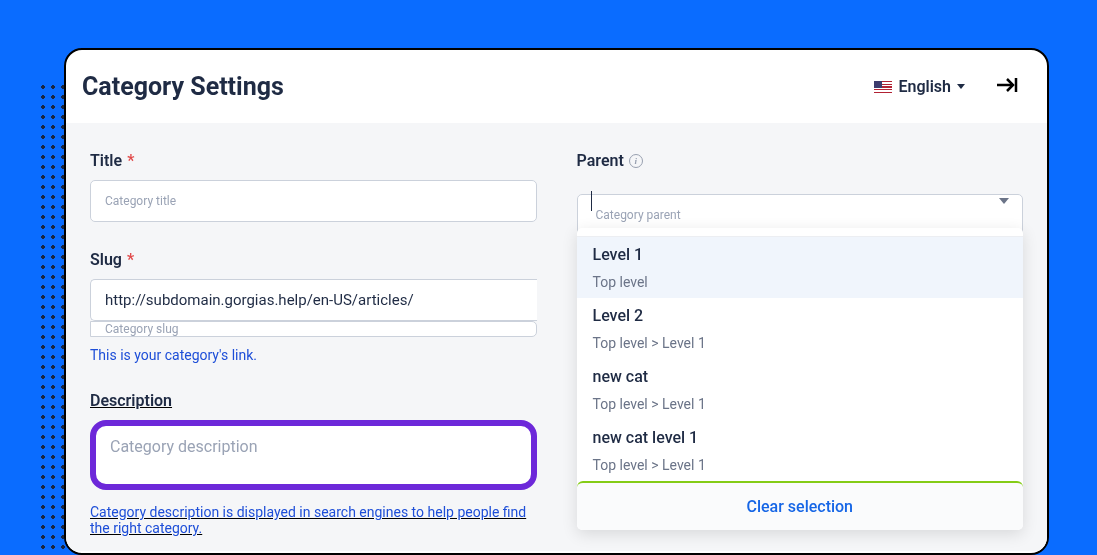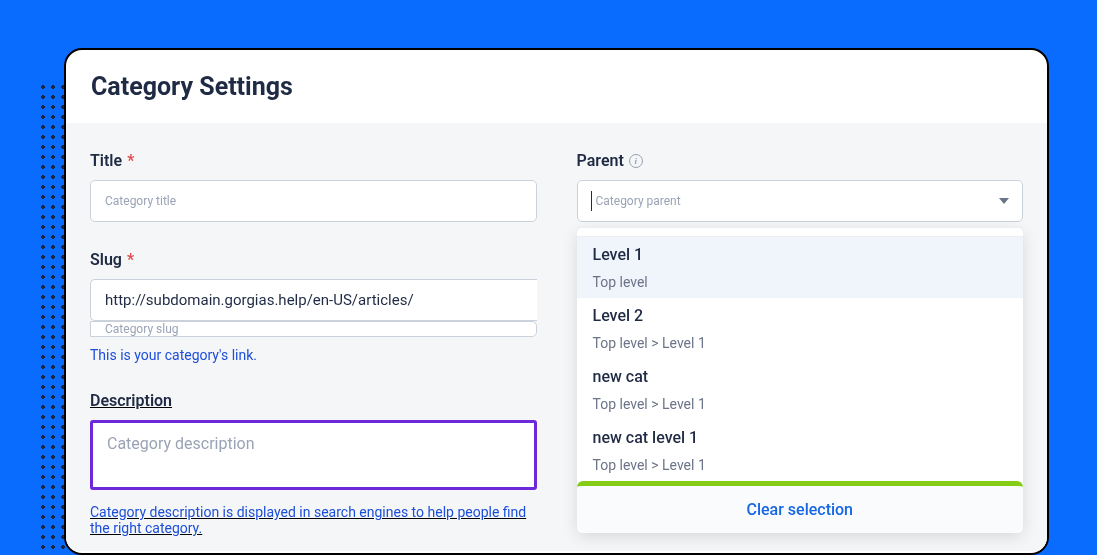--- a/index.html
+++ b/index.html
@@ -26,21 +26,21 @@
       border: 2px solid #000;
       border-radius: 18px;
       overflow: hidden;
       z-index: 1;
     }
     
     .header {
       display: flex;
       justify-content: space-between;
       align-items: center;
-      padding: 22px 28px 22px 25px;
+      padding: 22px 28px 22px 16px;
     }
     
     .page-title {
       font-size: 25px;
       font-weight: 700;
       color: #1f2b44;
     }
     
     .header-right {
       display: flex;
@@ -164,35 +164,36 @@
       font-size: 14px;
       color: #1d4ed8;
       margin-top: 10px;
     }
     
     .description-section { margin-top: 28px; text-decoration: underline; }
     
     .textarea {
       width: 100%;
       height: 70px;
-      border: 3px solid #6d28d9;
-      border-radius: 3px;
+      border: 6px solid #6d28d9;
+      border-radius: 16px;
       padding: 11px 14px;
       font-size: 16px;
       background: #fff;
       color: #1f2b44;
       resize: none;
     }
     .textarea::placeholder { color: #9aa3b5; }
     
     .select-wrapper {
       position: relative;
     }
     .select-input {
       padding-right: 50px;
+      margin-top: 14px;
     }
     .select-caret {
       position: absolute;
       right: 14px;
       top: 18px;
       width: 0; height: 0;
       border-left: 5px solid transparent;
       border-right: 5px solid transparent;
       border-top: 6px solid #6b7488;
       pointer-events: none;
@@ -237,40 +238,54 @@
       font-weight: 500;
       color: #1f2b44;
     }
     .dropdown-item-sub {
       font-size: 14px;
       color: #6b7488;
       margin-top: 10px;
     }
     
     .dropdown-clear {
-      border-top: 5px solid #84cc16;
+      border-top: 2px solid #84cc16;
       padding: 14px;
       text-align: center;
       font-size: 16px;
       font-weight: 500;
       color: #1666e6;
       cursor: pointer;
       background: #fafbfc;
       border-radius: 6px;
     }
   </style>
 </head>
 <body>
 
 <div class="dotted-bg"></div>
 
 <div class="panel">
 
   <div class="header">
     <h1 class="page-title">Category Settings</h1>
+    <div class="header-right">
+      <div class="lang-selector">
+        <span class="flag"></span>
+        <span>English</span>
+        <span class="caret-down"></span>
+      </div>
+      <span class="collapse-icon">
+        <svg width="24" height="18" viewBox="0 0 24 18">
+          <line x1="2" y1="9" x2="18" y2="9" stroke="#000" stroke-width="2.5"></line>
+          <polyline points="12,3 18,9 12,15" fill="none" stroke="#000" stroke-width="2.5"></polyline>
+          <line x1="21" y1="2" x2="21" y2="16" stroke="#000" stroke-width="2.5"></line>
+        </svg>
+      </span>
+    </div>
   </div>
 
   <div class="form-area">
     <div class="form-row">
 
       <div class="form-col">
         <div class="label">
           <span>Title</span>
           <span class="required">*</span>
         </div>

